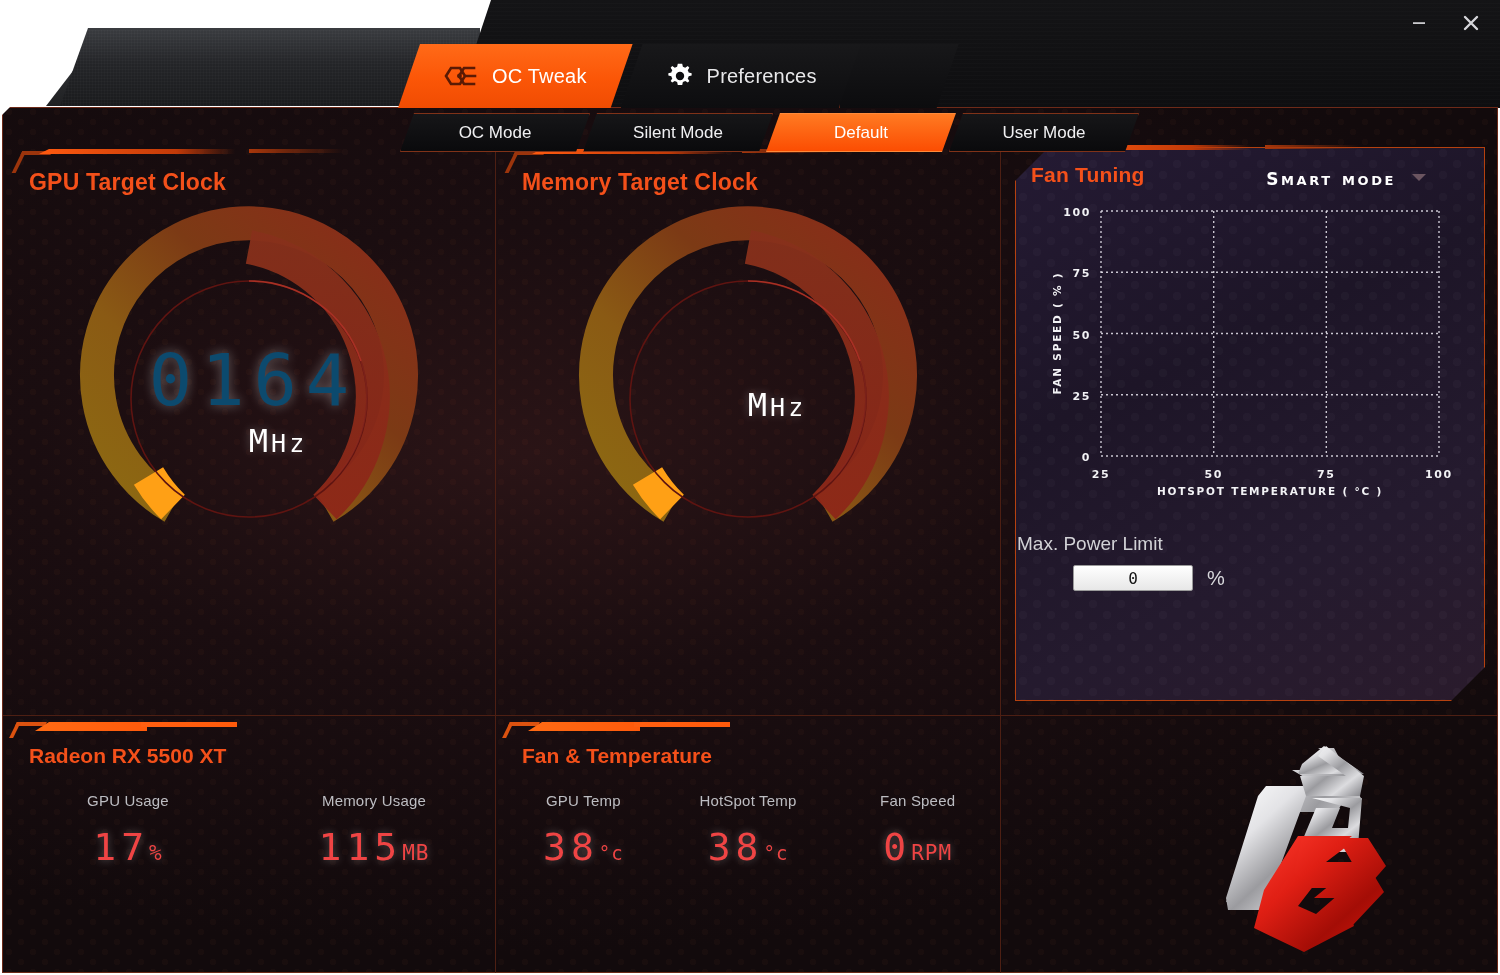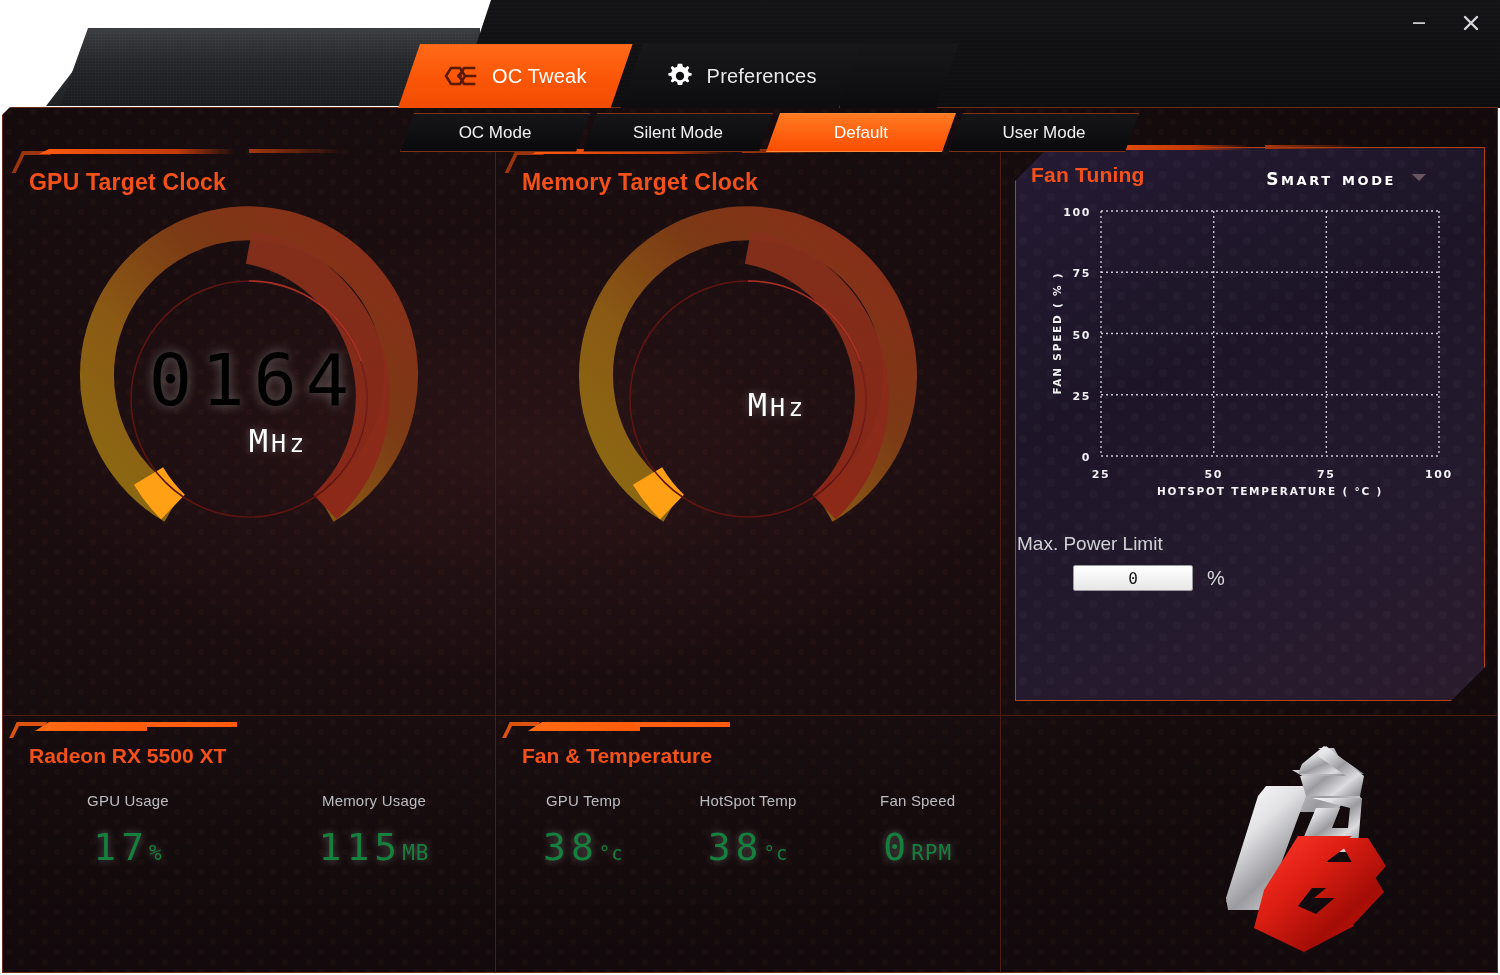--- a/index.html
+++ b/index.html
@@ -209,21 +209,21 @@
   }
   .gauge-wrap svg { display:block; overflow: visible; }
   .gauge-center {
     position:absolute; left:0; top:0; width:100%; height:100%;
     display:flex; flex-direction:column; align-items:center; justify-content:center;
     padding-top: 6px;
   }
   .gauge-val {
     font-family: "DejaVu Sans Mono", monospace;
     font-size: 72px; font-weight: 400;
-    color: #000000;
+    color: #0c4a6e;
     letter-spacing: 9px;
     text-shadow: 0 0 12px rgba(255,255,255,.35);
     line-height: 1;
     margin-left: 9px;
   }
   .gauge-unit {
     font-family: "DejaVu Sans Mono", monospace;
     font-size: 32px; color:#ffffff;
     letter-spacing: 3px;
     margin-top: 6px; margin-left: 58px;
@@ -300,21 +300,21 @@
     font-size: 21px; font-weight:700; color:#f4501a;
   }
   .stats { position:absolute; left: 0; top: 76px; width:100%; display:flex; }
   .stat { text-align:center; }
   .stat-label {
     font-size: 15px; color:#bdbdc2; letter-spacing:.2px; white-space:nowrap;
   }
   .stat-value {
     margin-top: 16px;
     font-family: "DejaVu Sans Mono", monospace;
-    color:#15803d;
+    color:#ef4444;
     text-shadow: 0 0 9px rgba(255,255,255,.3);
     white-space:nowrap;
     display:flex; align-items:baseline; justify-content:center; 
   }
   .sv-num { font-size: 38px; letter-spacing: 5px; }
   .sv-unit { font-size: 21px; letter-spacing: 1px; }
   .sv-unit.lowc { font-size: 19px; }
 
   
   .gpu-stats .stat:nth-child(1){ width: 250px; }

